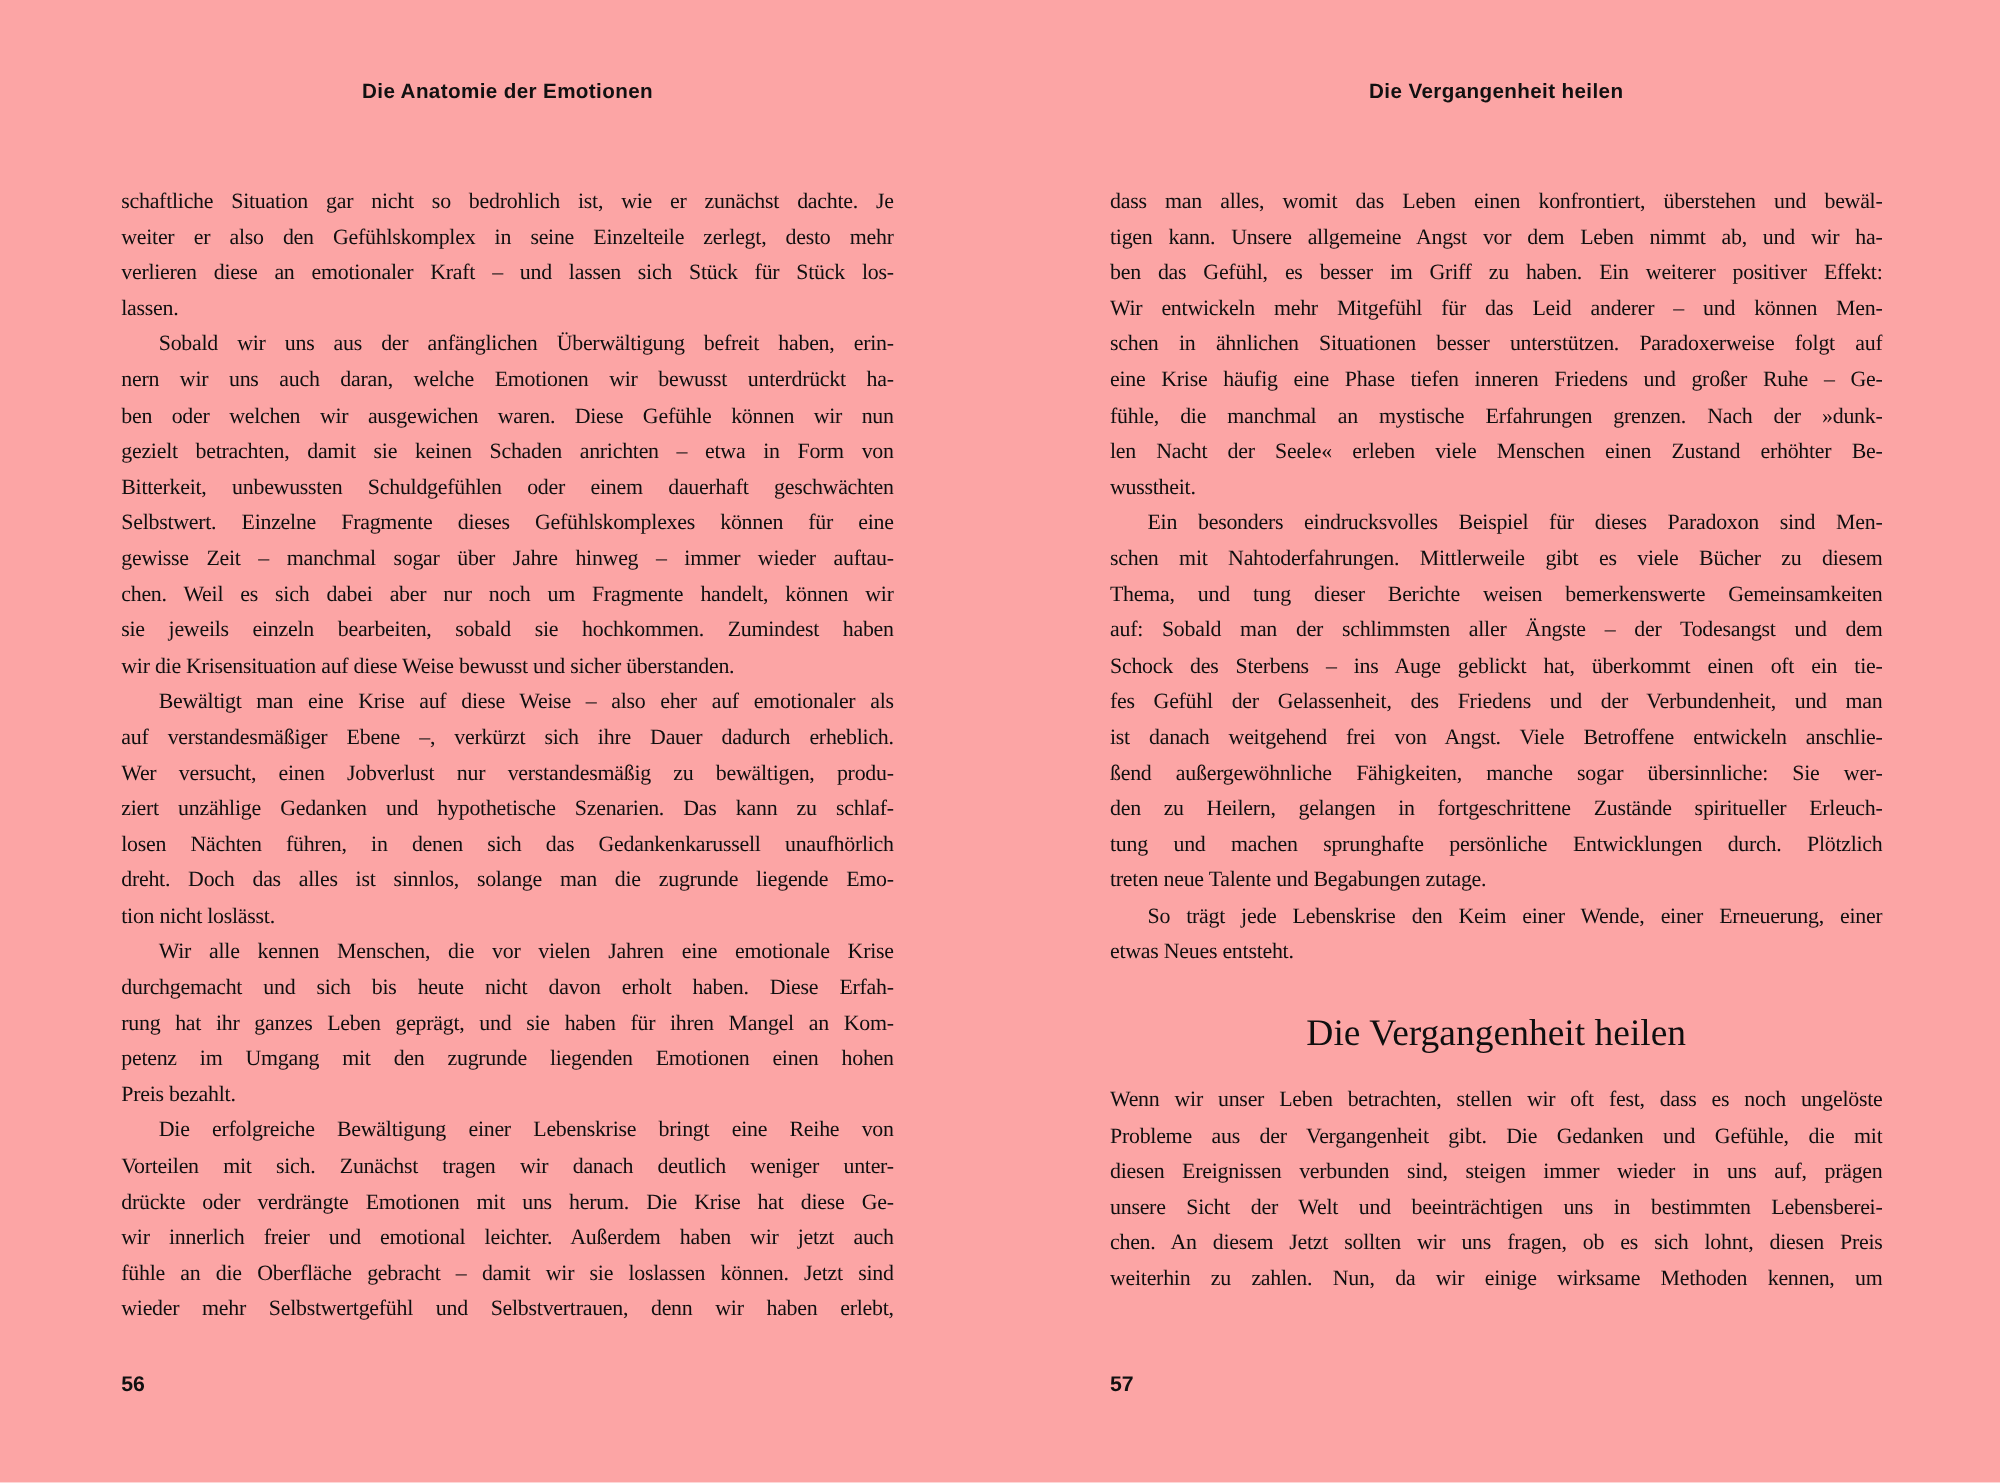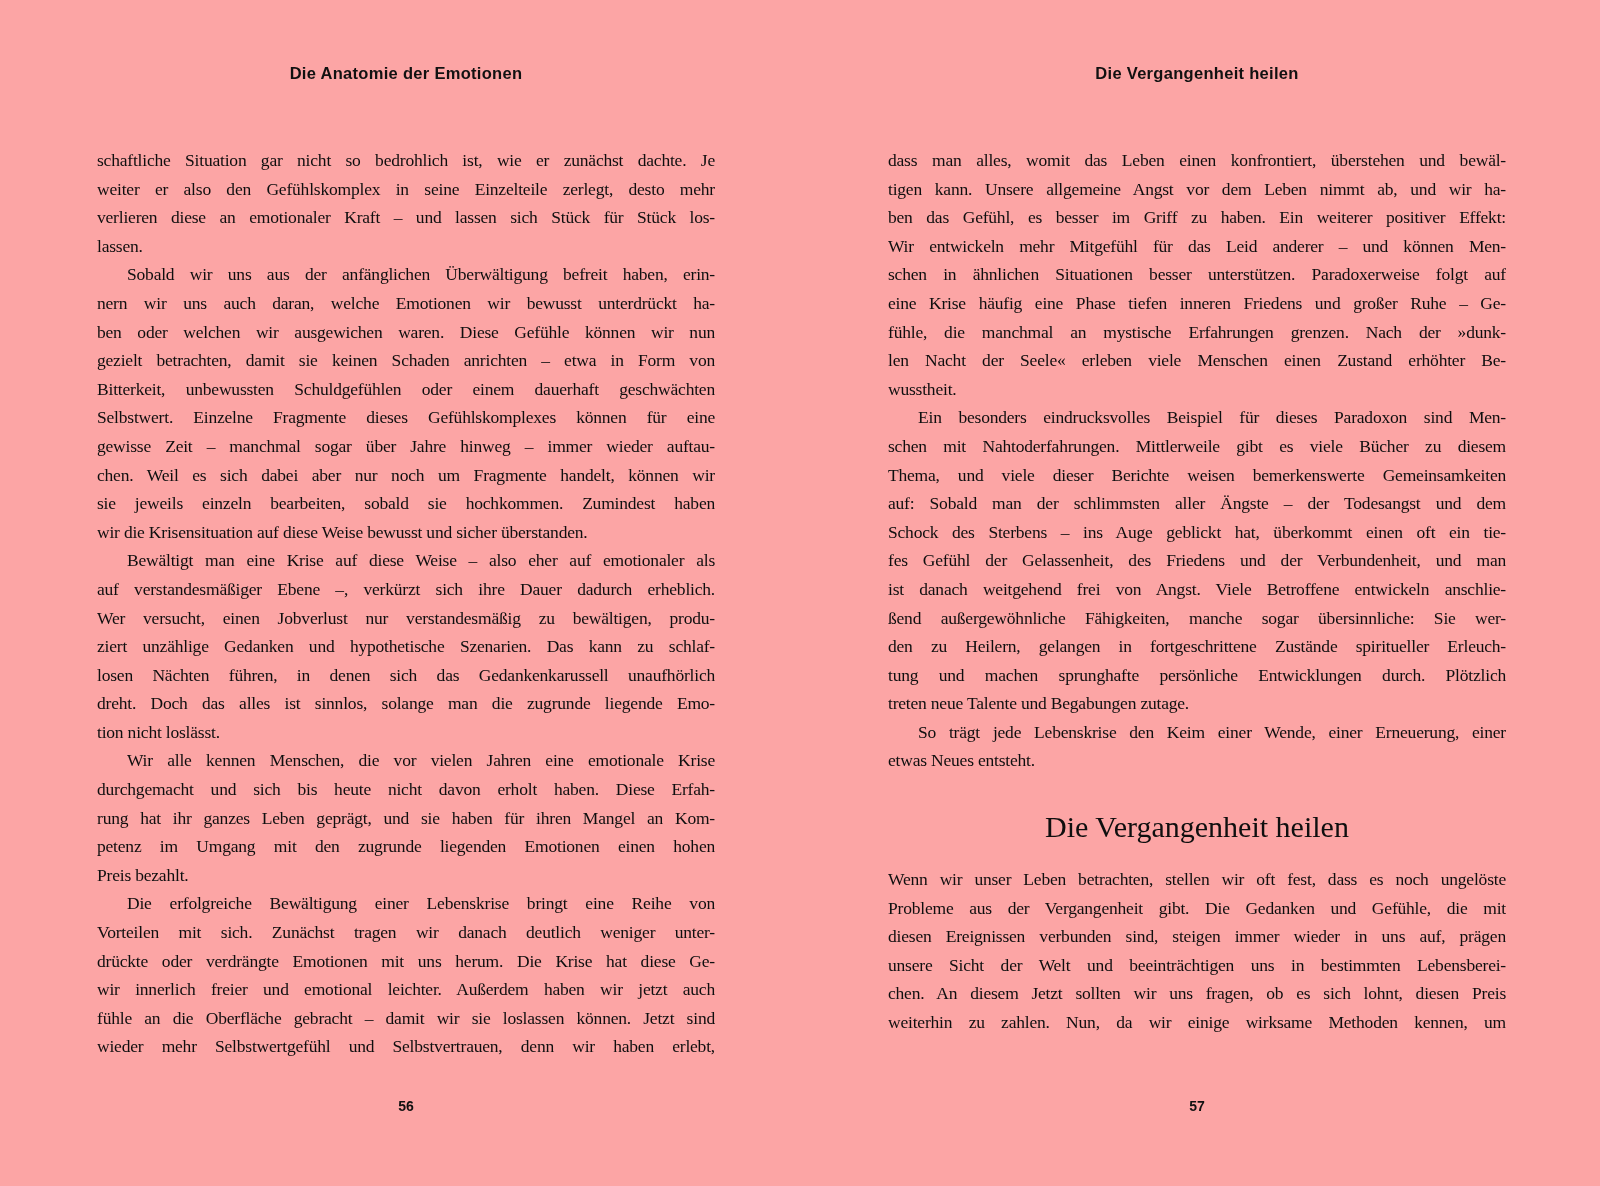--- a/index.html
+++ b/index.html
@@ -68,24 +68,24 @@
     text-align-last: center;
     font-size: 30px;
     letter-spacing: 0;
     color: #0f0f0f;
   }
   .page-number {
     position: absolute;
     top: 1098px;
     left: 0;
     width: 100%;
-    text-align: center;
+    text-align: left;
     font-family: "Liberation Sans", sans-serif;
     font-weight: 700;
-    font-size: 14px;
+    font-size: 17px;
     color: #111111;
   }
 </style>
 </head>
 <body>
 
 <div class="canvas">
 
   <div class="page page-left">
     <div class="running-head">Die Anatomie der Emotionen</div>
@@ -146,21 +146,21 @@
           <div class="line">Wir entwickeln mehr Mitgefühl für das Leid anderer – und können Men-</div>
           <div class="line">schen in ähnlichen Situationen besser unterstützen. Paradoxerweise folgt auf</div>
           <div class="line">eine Krise häufig eine Phase tiefen inneren Friedens und großer Ruhe – Ge-</div>
           <div class="line">fühle, die manchmal an mystische Erfahrungen grenzen. Nach der »dunk-</div>
           <div class="line">len Nacht der Seele« erleben viele Menschen einen Zustand erhöhter Be-</div>
           <div class="line line-last">wusstheit.</div>
         </div>
         <div class="paragraph">
           <div class="line line-indent">Ein besonders eindrucksvolles Beispiel für dieses Paradoxon sind Men-</div>
           <div class="line">schen mit Nahtoderfahrungen. Mittlerweile gibt es viele Bücher zu diesem</div>
-          <div class="line">Thema, und viele dieser Berichte weisen bemerkenswerte Gemeinsamkeiten</div>
+          <div class="line">Thema, und tung dieser Berichte weisen bemerkenswerte Gemeinsamkeiten</div>
           <div class="line">auf: Sobald man der schlimmsten aller Ängste – der Todesangst und dem</div>
           <div class="line">Schock des Sterbens – ins Auge geblickt hat, überkommt einen oft ein tie-</div>
           <div class="line">fes Gefühl der Gelassenheit, des Friedens und der Verbundenheit, und man</div>
           <div class="line">ist danach weitgehend frei von Angst. Viele Betroffene entwickeln anschlie-</div>
           <div class="line">ßend außergewöhnliche Fähigkeiten, manche sogar übersinnliche: Sie wer-</div>
           <div class="line">den zu Heilern, gelangen in fortgeschrittene Zustände spiritueller Erleuch-</div>
           <div class="line">tung und machen sprunghafte persönliche Entwicklungen durch. Plötzlich</div>
           <div class="line line-last">treten neue Talente und Begabungen zutage.</div>
         </div>
         <div class="paragraph">

